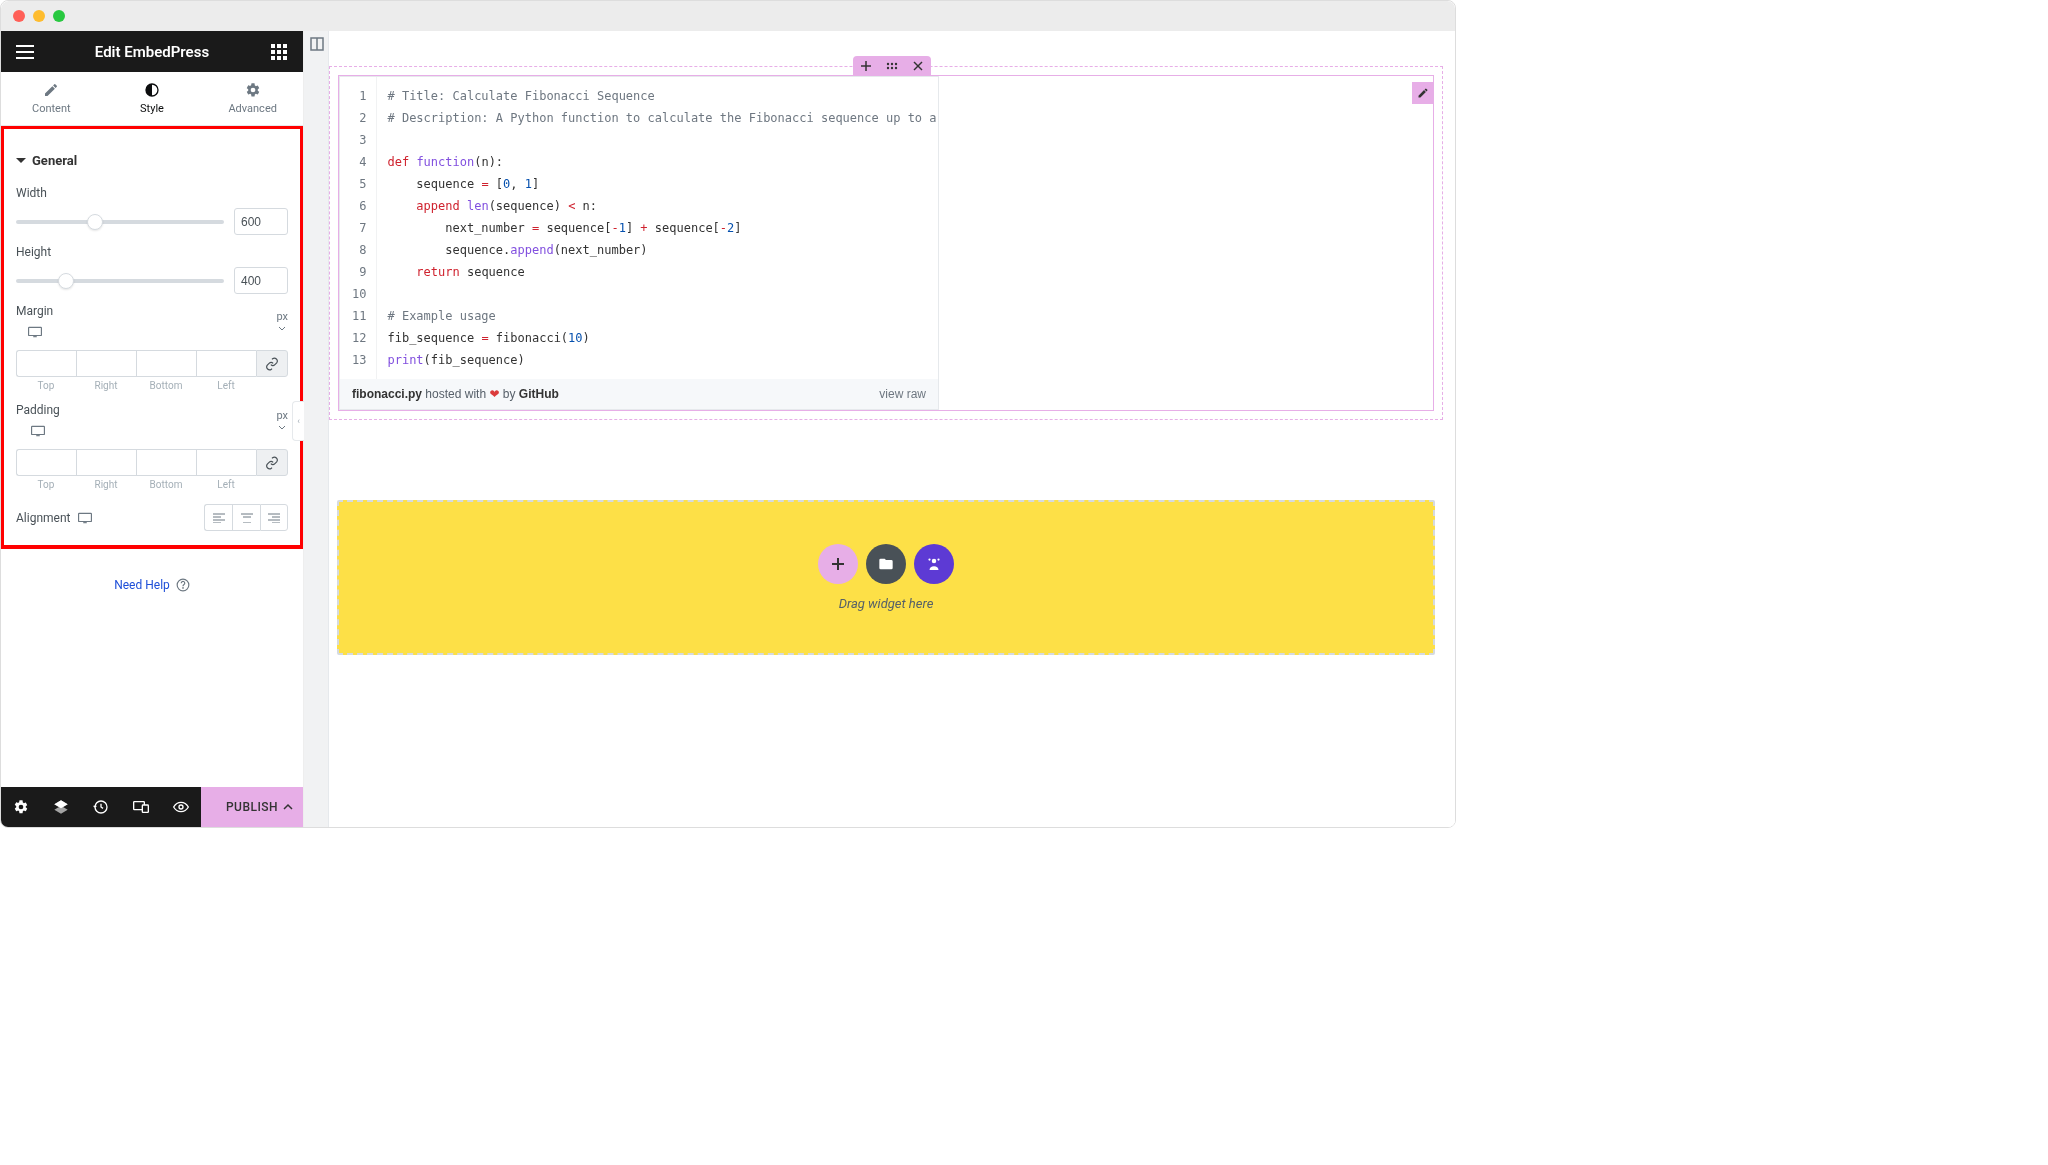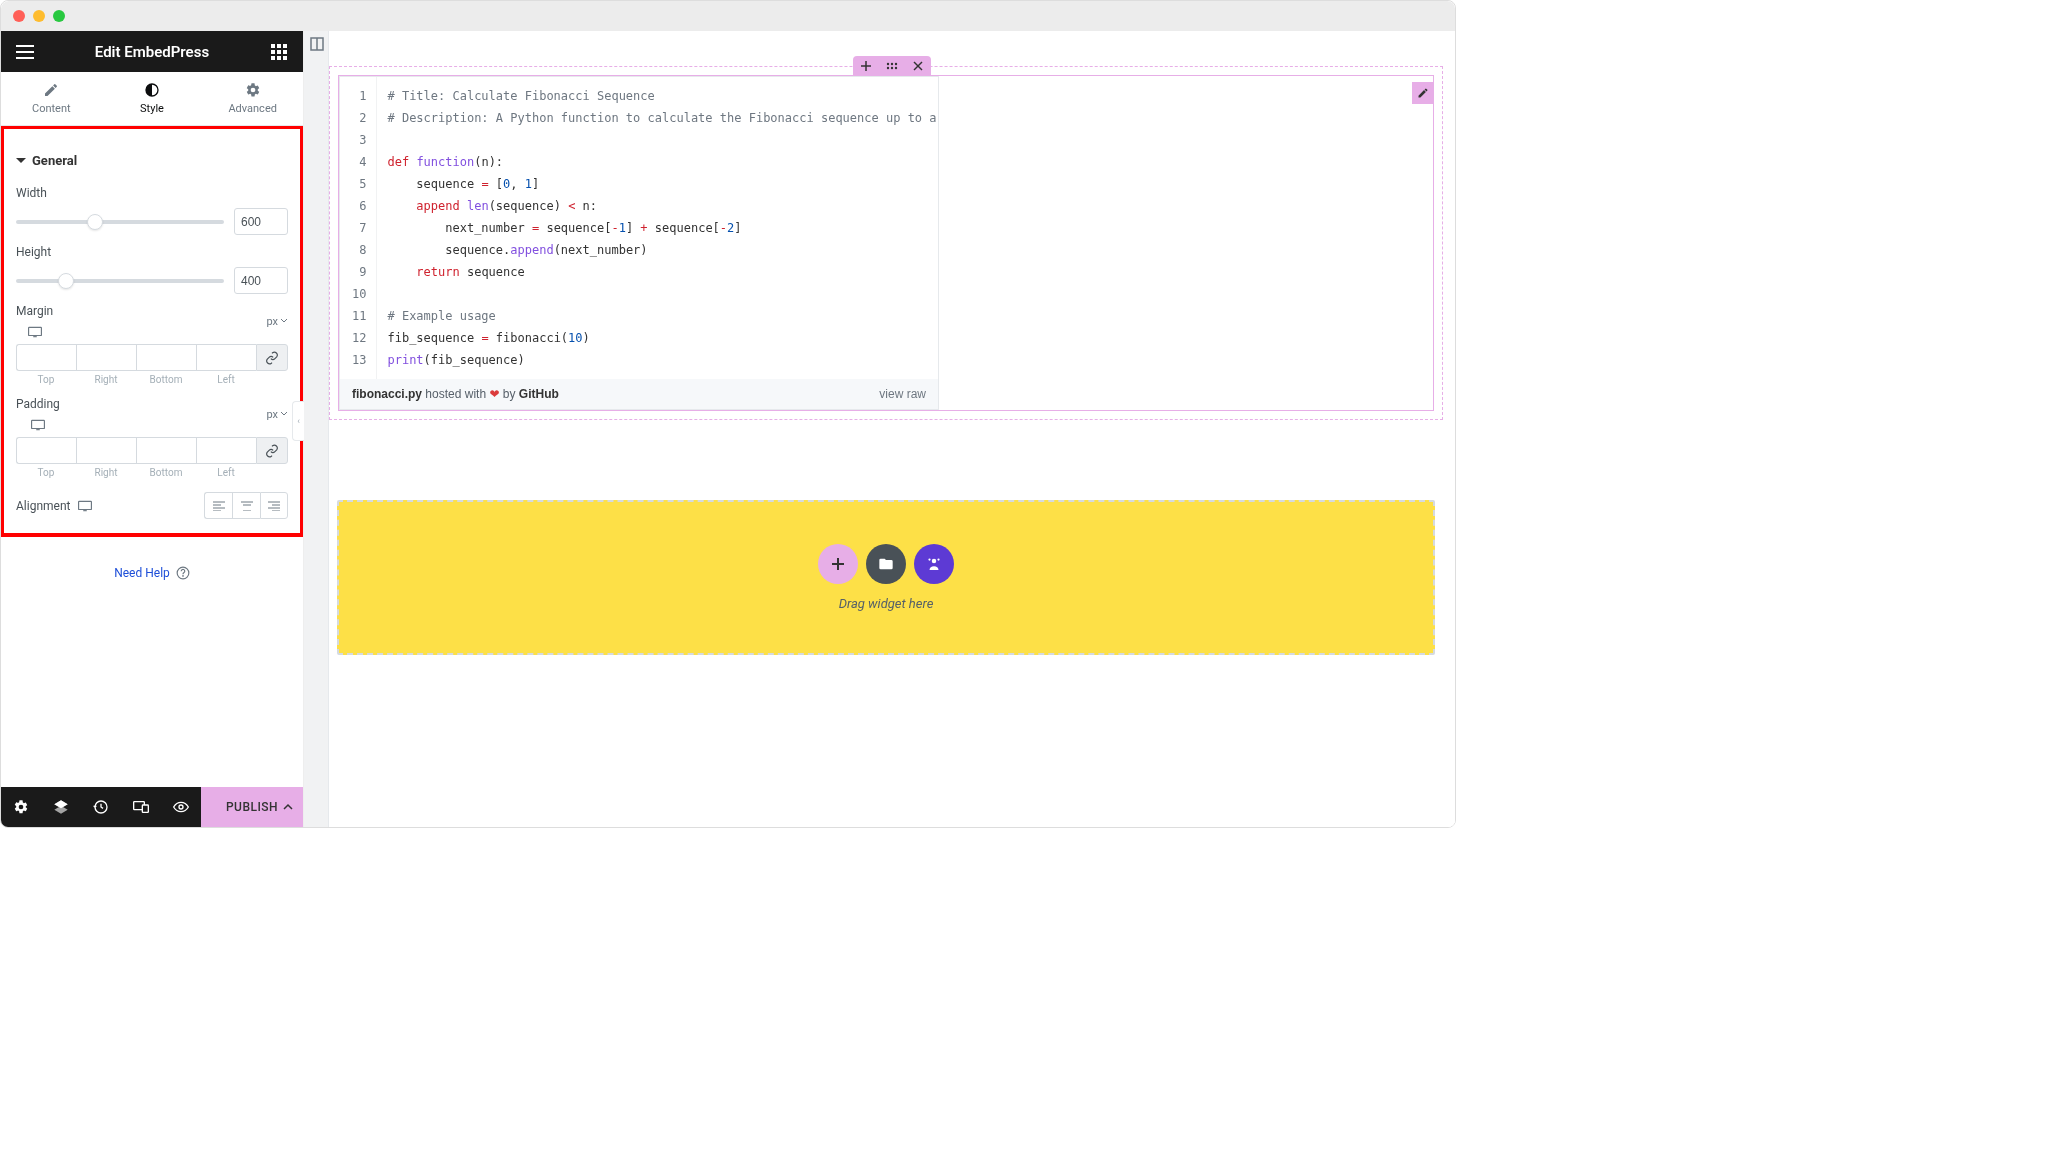--- a/index.html
+++ b/index.html
@@ -23,23 +23,23 @@
 .highlight-box { border: 4px solid #ff0000; padding: 8px 12px 14px 12px; margin: -1px; }
 .section-header { display: flex; align-items: center; gap: 6px; font-weight: 700; font-size: 13px; padding: 16px 0 12px 0; }
 .section-header .caret { border-left: 5px solid transparent; border-right: 5px solid transparent; border-top: 5px solid #333; transform: rotate(0deg); }
 .control-label { font-size: 12px; color: #495157; margin-bottom: 8px; margin-top: 6px; display: flex; align-items: center; gap: 8px; }
 .slider-row { display: flex; align-items: center; gap: 10px; margin-bottom: 10px; }
 .slider-track { flex: 1; height: 4px; background: #d5dadf; border-radius: 2px; position: relative; }
 .slider-thumb { width: 16px; height: 16px; border-radius: 50%; background: #fff; border: 1px solid #d5dadf; box-shadow: 0 1px 2px rgba(0,0,0,.1); position: absolute; top: 50%; transform: translate(-50%,-50%); }
 .slider-input { width: 54px; height: 27px; border: 1px solid #d5dadf; border-radius: 3px; padding: 0 6px; font-size: 12px; color: #495157; }
 .label-row { display: flex; align-items: center; justify-content: space-between; margin-top: 8px; }
 .label-row-left { display: flex; align-items: center; gap: 8px; font-size: 12px; color: #495157; flex-direction: column; }
-.unit { font-size: 11px; color: #6d7882; display: flex; align-items: center; gap: 2px; }
+.unit { font-size: 11px; color: #6d7882; display: flex; align-items: center; gap: 2px; flex-direction: column; }
 .unit svg { width: 8px; height: 8px; }
-.dim-inputs { display: flex; margin-top: 6px; }
+.dim-inputs { display: flex; margin-top: 12px; }
 .dim-inputs .cell { flex: 1; display: flex; flex-direction: column; align-items: center; }
 .dim-inputs .cell input { width: 100%; height: 27px; border: 1px solid #d5dadf; border-right: none; text-align: center; font-size: 11px; border-radius: 0; }
 .dim-inputs .cell:first-child input { border-top-left-radius: 3px; border-bottom-left-radius: 3px; }
 .dim-inputs .link-toggle { width: 32px; height: 27px; border: 1px solid #d5dadf; background: #eef0f2; display: flex; align-items: center; justify-content: center; border-top-right-radius: 3px; border-bottom-right-radius: 3px; color: #495157; }
 .sublabel { font-size: 10px; color: #a4afb7; margin-top: 3px; }
 .align-row { display: flex; align-items: center; justify-content: space-between; margin-top: 14px; }
 .align-row-left { display: flex; align-items: center; gap: 8px; font-size: 12px; color: #495157; }
 .align-buttons { display: flex; }
 .align-btn { width: 28px; height: 27px; border: 1px solid #d5dadf; display: flex; align-items: center; justify-content: center; background: #fff; color: #6d7882; }
 .align-btn:not(:last-child) { border-right: none; }

